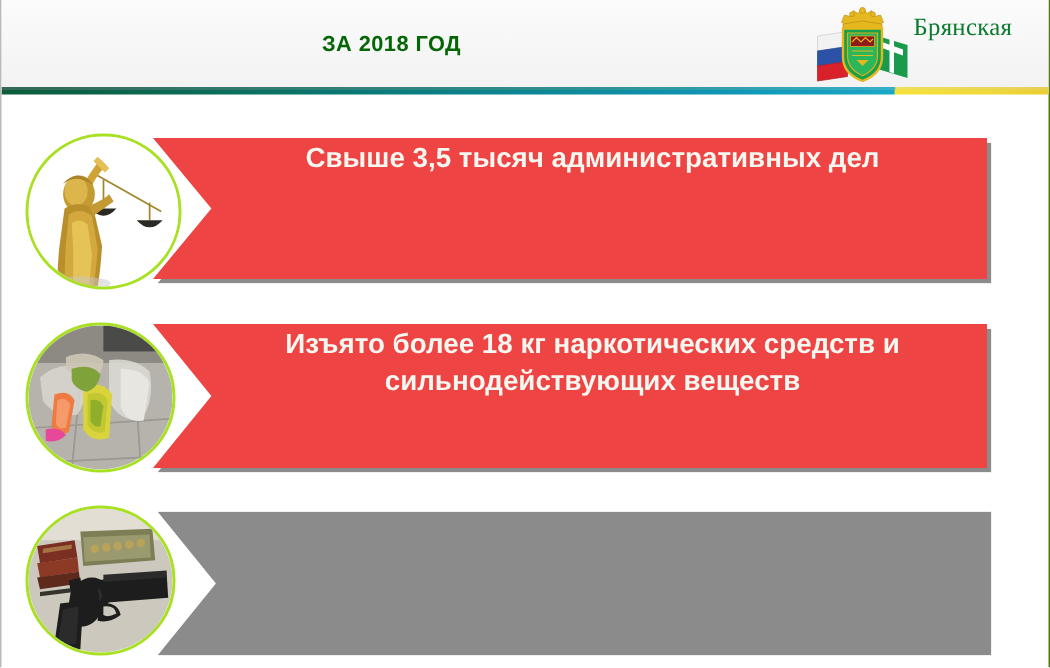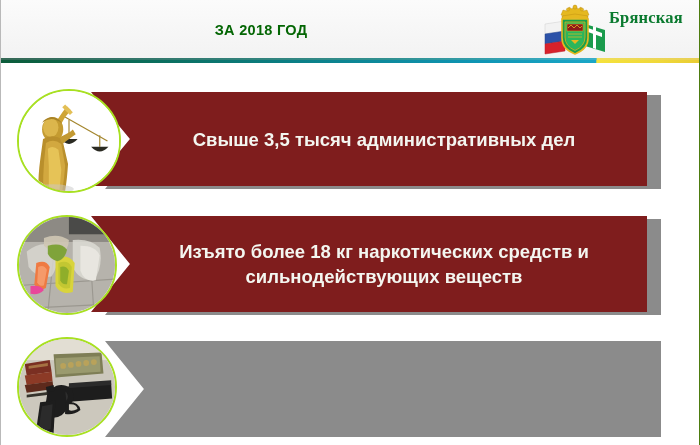--- a/index.html
+++ b/index.html
@@ -89,21 +89,21 @@
     width: 68px;
     height: 52px;
   }
   .logo-text {
     position: absolute;
     left: 72px;
     top: 5px;
     width: 92px;
     color: #0a7a2f;
     font-family: "Liberation Serif", serif;
-    font-weight: bold;
+    font-weight: normal;
     font-size: 16.5px;
     line-height: 22px;
     letter-spacing: .2px;
   }
   .logo-text span { display: block; }
 
   
   .row {
     position: absolute;
     left: 0;
@@ -118,28 +118,27 @@
     left: 104px;
     top: 7px;
     width: 556px;
     height: 94px;
     background: #2b2b2b;
     opacity: .55;
     clip-path: polygon(0% 0%, 100% 0%, 100% 100%, 0% 100%, 7% 50%);
   }
   .banner {
     position: absolute;
-    left: 90px;
+    left: 101px;
     top: 4px;
     width: 556px;
     height: 94px;
-    background: #7f1d1d;
+    background: #ef4444;
     clip-path: polygon(0% 0%, 100% 0%, 100% 100%, 0% 100%, 7% 50%);
     display: flex;
-    align-items: center;
     justify-content: center;
   }
   .row-2 .banner, .row-2 .banner-shadow { height: 96px; }
   .row-3 .banner, .row-3 .banner-shadow { height: 96px; }
 
   .banner-text {
     color: #f4f6f0;
     font-family: "Liberation Sans", sans-serif;
     font-weight: bold;
     font-size: 18.5px;

